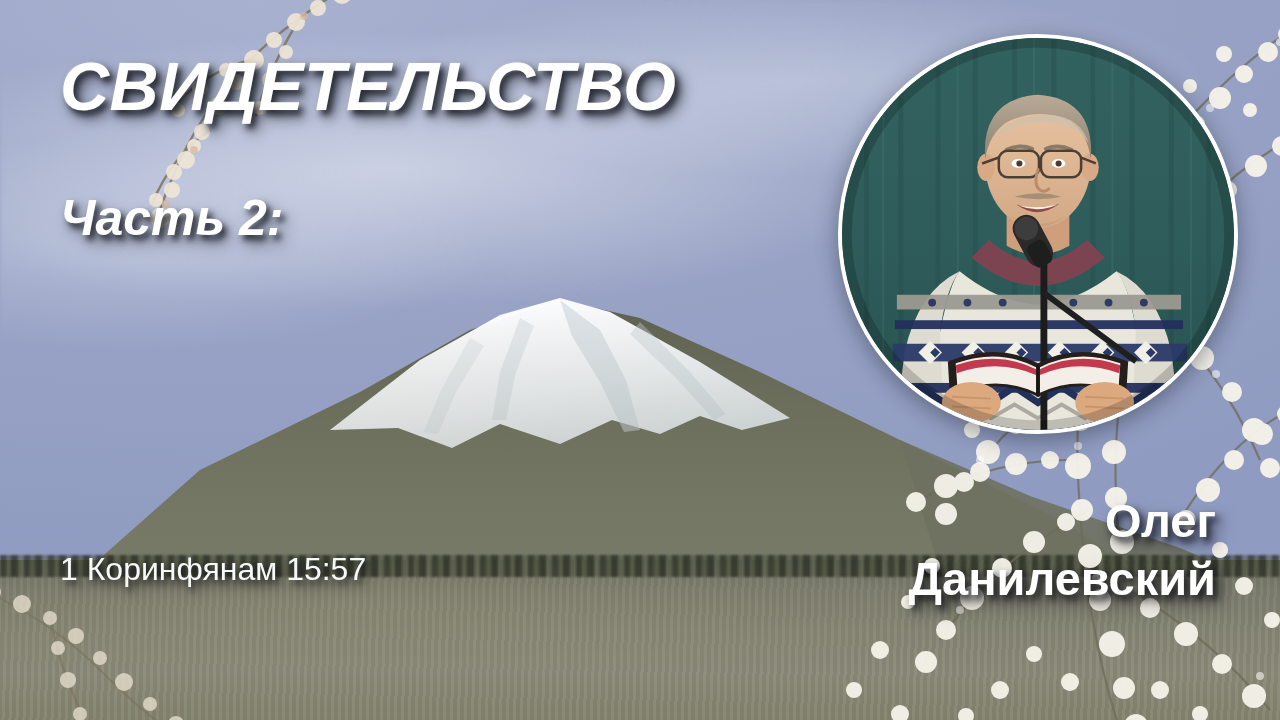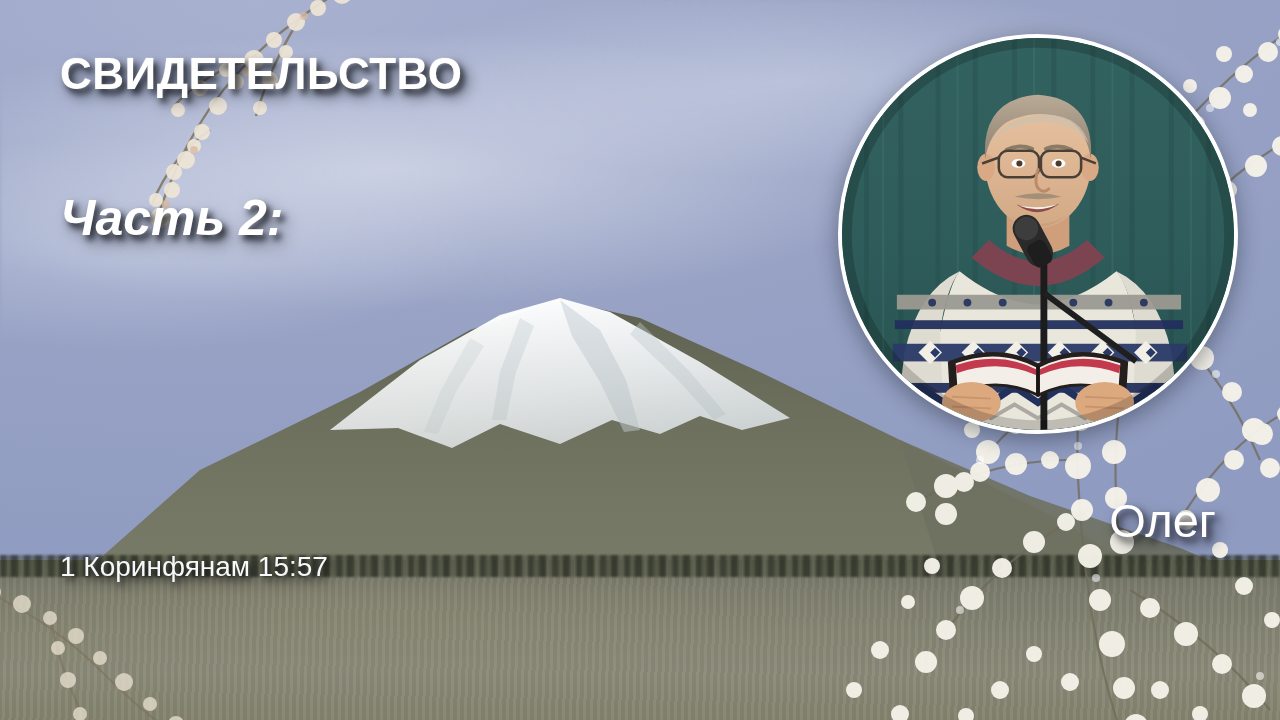--- a/index.html
+++ b/index.html
@@ -65,54 +65,55 @@
     pointer-events:none;
   }
   .blossom-botleft{
     position:absolute;left:-40px;bottom:-30px;width:300px;height:210px;
     pointer-events:none;opacity:.9;
   }
 
   
   .title{
     position:absolute;left:60px;top:52px;
-    font-size:44px;line-height:1;
+    font-size:68px;line-height:1;
     font-weight:bold;letter-spacing:.5px;
     color:#ffffff;
     text-shadow:
       4px 5px 6px rgba(10,12,18,.75),
       7px 8px 14px rgba(10,12,18,.55),
       0 0 2px rgba(255,255,255,.6);
     white-space:nowrap;
+    font-style:italic;
   }
   .subtitle{
     position:absolute;left:60px;top:176px;
     font-size:50px;line-height:84px;
     font-weight:bold;font-style:italic;
     color:#ffffff;
     text-shadow:
       4px 5px 6px rgba(12,14,20,.78),
       7px 9px 15px rgba(12,14,20,.55);
   }
   .subtitle .ln{display:block;white-space:nowrap;}
   .verse{
     position:absolute;left:60px;top:552px;
-    font-size:28px;line-height:1.1;
+    font-size:32px;line-height:1.1;
     font-weight:normal;
     color:#f7f8fa;
     text-shadow:
       3px 4px 6px rgba(15,16,18,.70),
       6px 7px 13px rgba(15,16,18,.45);
     white-space:nowrap;
   }
   .speaker{
     position:absolute;right:64px;top:492px;
     text-align:right;
     font-size:47px;line-height:58px;
-    font-weight:normal;
+    font-weight:bold;
     color:#ffffff;
     text-shadow:
       4px 5px 7px rgba(12,14,20,.80),
       8px 9px 16px rgba(12,14,20,.55);
   }
   .speaker .ln{display:block;white-space:nowrap;}
 
   
   .portrait{
     position:absolute;left:838px;top:34px;
@@ -366,20 +367,21 @@
   <div class="title">СВИДЕТЕЛЬСТВО</div>
 
   <div class="subtitle">
     <span class="ln">Часть 2:</span>
   </div>
 
   <div class="verse">1 Коринфянам 15:57</div>
 
   <div class="speaker">
     <span class="ln">Олег</span>
+    <span class="ln">Данилевский</span>
   </div>
 
   <div class="portrait">
     <svg viewBox="0 0 400 400">
       <defs>
         <linearGradient id="curtain" x1="0" y1="0" x2="0" y2="1">
           <stop offset="0%" stop-color="#32625f"></stop>
           <stop offset="55%" stop-color="#2e5c5a"></stop>
           <stop offset="100%" stop-color="#27514f"></stop>
         </linearGradient>

